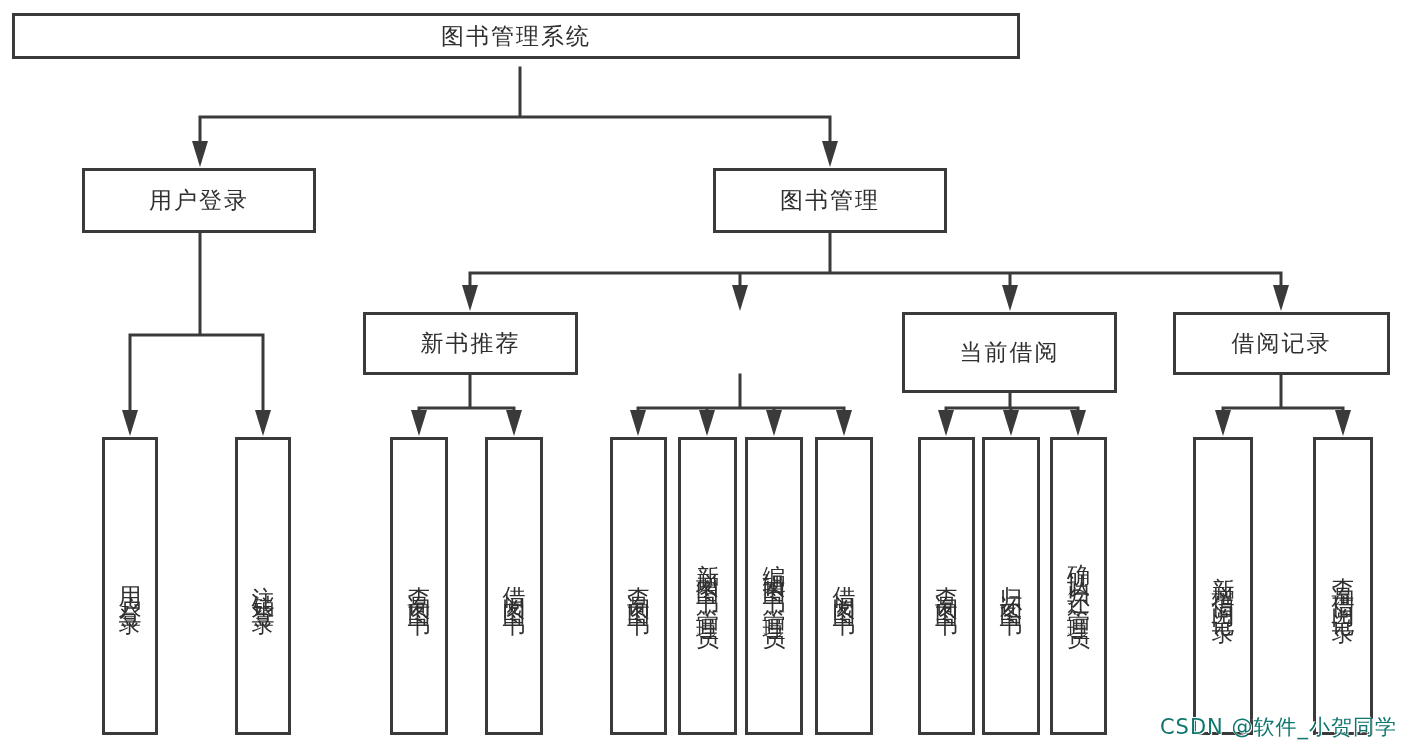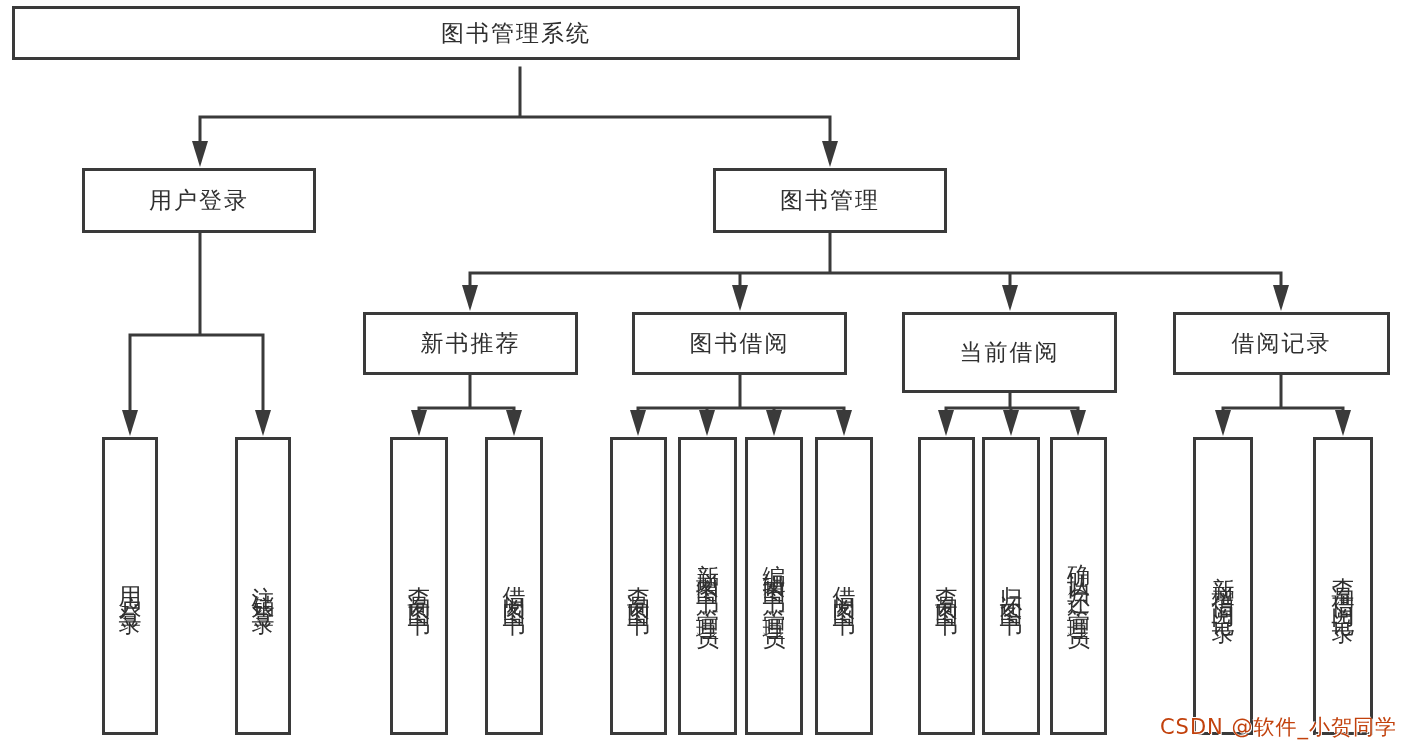--- a/index.html
+++ b/index.html
@@ -13,21 +13,21 @@
     background:#ffffff; border:3px solid #3a3a3a; color:#2f2f2f;
     display:flex; align-items:center; justify-content:center;
   }
   .lab  { font-size:23px; letter-spacing:2px; white-space:nowrap; }
   .vert {
     writing-mode:vertical-rl; text-orientation:mixed;
     font-size:23px; letter-spacing:9px; line-height:1;
   }
   .watermark {
     position:absolute; right:8px; bottom:6px; z-index:3;
-    font-size:21px; letter-spacing:1px; color:#c2410c;
+    font-size:21px; letter-spacing:1px; color:#0f766e;
     text-shadow:1px 1px 0 #ffffff, -1px -1px 0 #ffffff;
     white-space:nowrap;
   }
 </style>
 </head>
 <body>
 
 <div class="canvas">
 
   <svg class="wires" width="1405" height="747" viewBox="0 0 1405 747">
@@ -56,27 +56,26 @@
       <polygon points="766,410 782,410 774,436"></polygon>
       <polygon points="836,410 852,410 844,436"></polygon>
       <polygon points="938,410 954,410 946,436"></polygon>
       <polygon points="1003,410 1019,410 1011,436"></polygon>
       <polygon points="1070,410 1086,410 1078,436"></polygon>
       <polygon points="1215,410 1231,410 1223,436"></polygon>
       <polygon points="1335,410 1351,410 1343,436"></polygon>
     </g>
   </svg>
 
-  <div class="node lab" style="left:12px;top:6px;width:1008px;height:54px">图书管理系统</div>
+  <div class="node lab" style="left:12px;top:13px;width:1008px;height:46px">图书管理系统</div>
 
   <div class="node lab" style="left:82px;top:168px;width:234px;height:65px">用户登录</div>
   <div class="node lab" style="left:363px;top:312px;width:215px;height:63px">新书推荐</div>
 
   <div class="node lab" style="left:713px;top:168px;width:234px;height:65px">图书管理</div>
-  <div class="node lab" style="left:632px;top:312px;width:215px;height:63px">图书借阅</div>
   <div class="node lab" style="left:902px;top:312px;width:215px;height:81px">当前借阅</div>
   <div class="node lab" style="left:1173px;top:312px;width:217px;height:63px">借阅记录</div>
 
   <div class="node vert" style="left:102px;top:437px;width:56px;height:298px">用户登录</div>
   <div class="node vert" style="left:235px;top:437px;width:56px;height:298px">注销登录</div>
 
   <div class="node vert" style="left:390px;top:437px;width:58px;height:298px">查询图书</div>
   <div class="node vert" style="left:485px;top:437px;width:58px;height:298px">借阅图书</div>
 
   <div class="node vert" style="left:610px;top:437px;width:57px;height:298px">查询图书</div>

